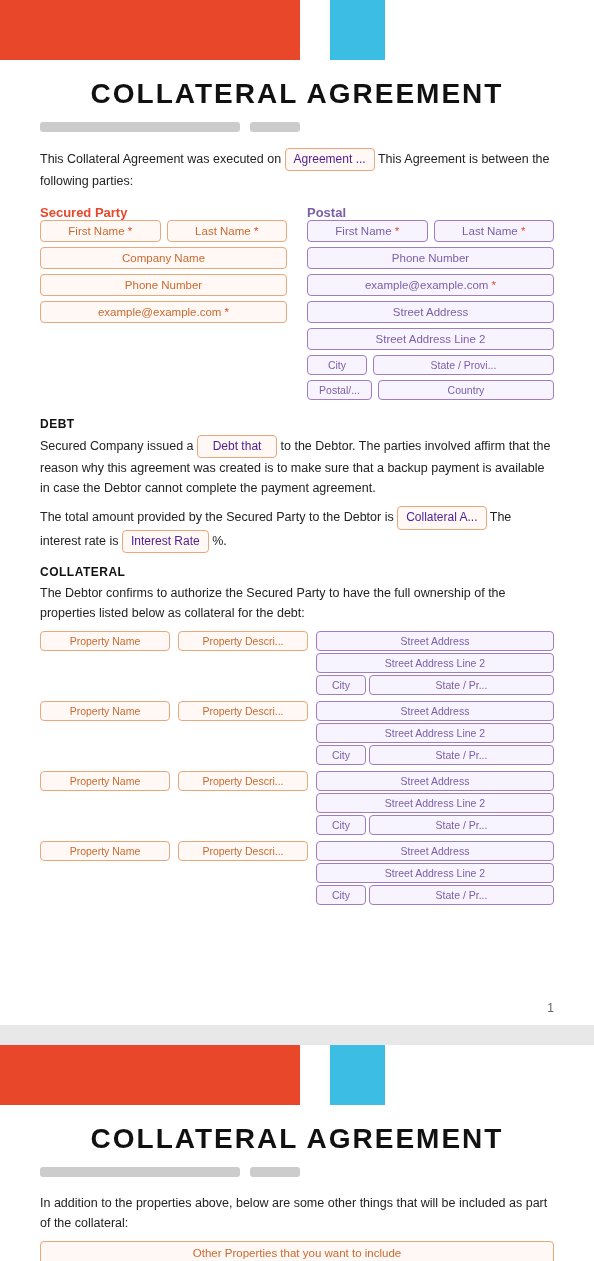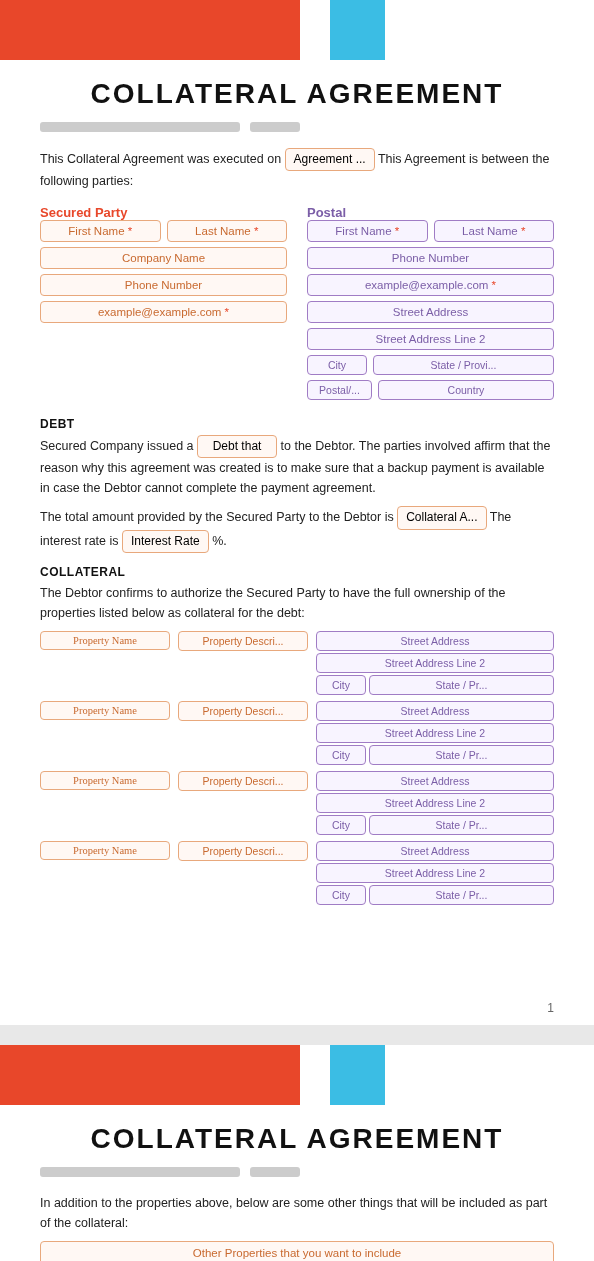--- a/index.html
+++ b/index.html
@@ -71,21 +71,21 @@
       font-size: 12.5px;
       line-height: 1.6;
       margin-bottom: 14px;
     }
 
     .field-inline {
       display: inline-block;
       border: 1.5px solid #e8a87c;
       border-radius: 4px;
       padding: 1px 8px;
-      color: #000000;
+      color: #4c1d95;
       font-size: 12px;
       background: #fff8f4;
       min-width: 80px;
       text-align: center;
     }
 
     .parties-section {
       display: flex;
       gap: 20px;
       margin-bottom: 10px;
@@ -152,21 +152,20 @@
       gap: 8px;
       margin-bottom: 6px;
       align-items: flex-start;
     }
 
     .prop-fields {
       display: flex;
       flex-direction: column;
       gap: 3px;
       flex: 0 0 130px;
-      font-family: Liberation Serif, serif;
     }
 
     .desc-fields {
       display: flex;
       flex-direction: column;
       gap: 3px;
       flex: 0 0 130px;
     }
 
     .addr-fields {

